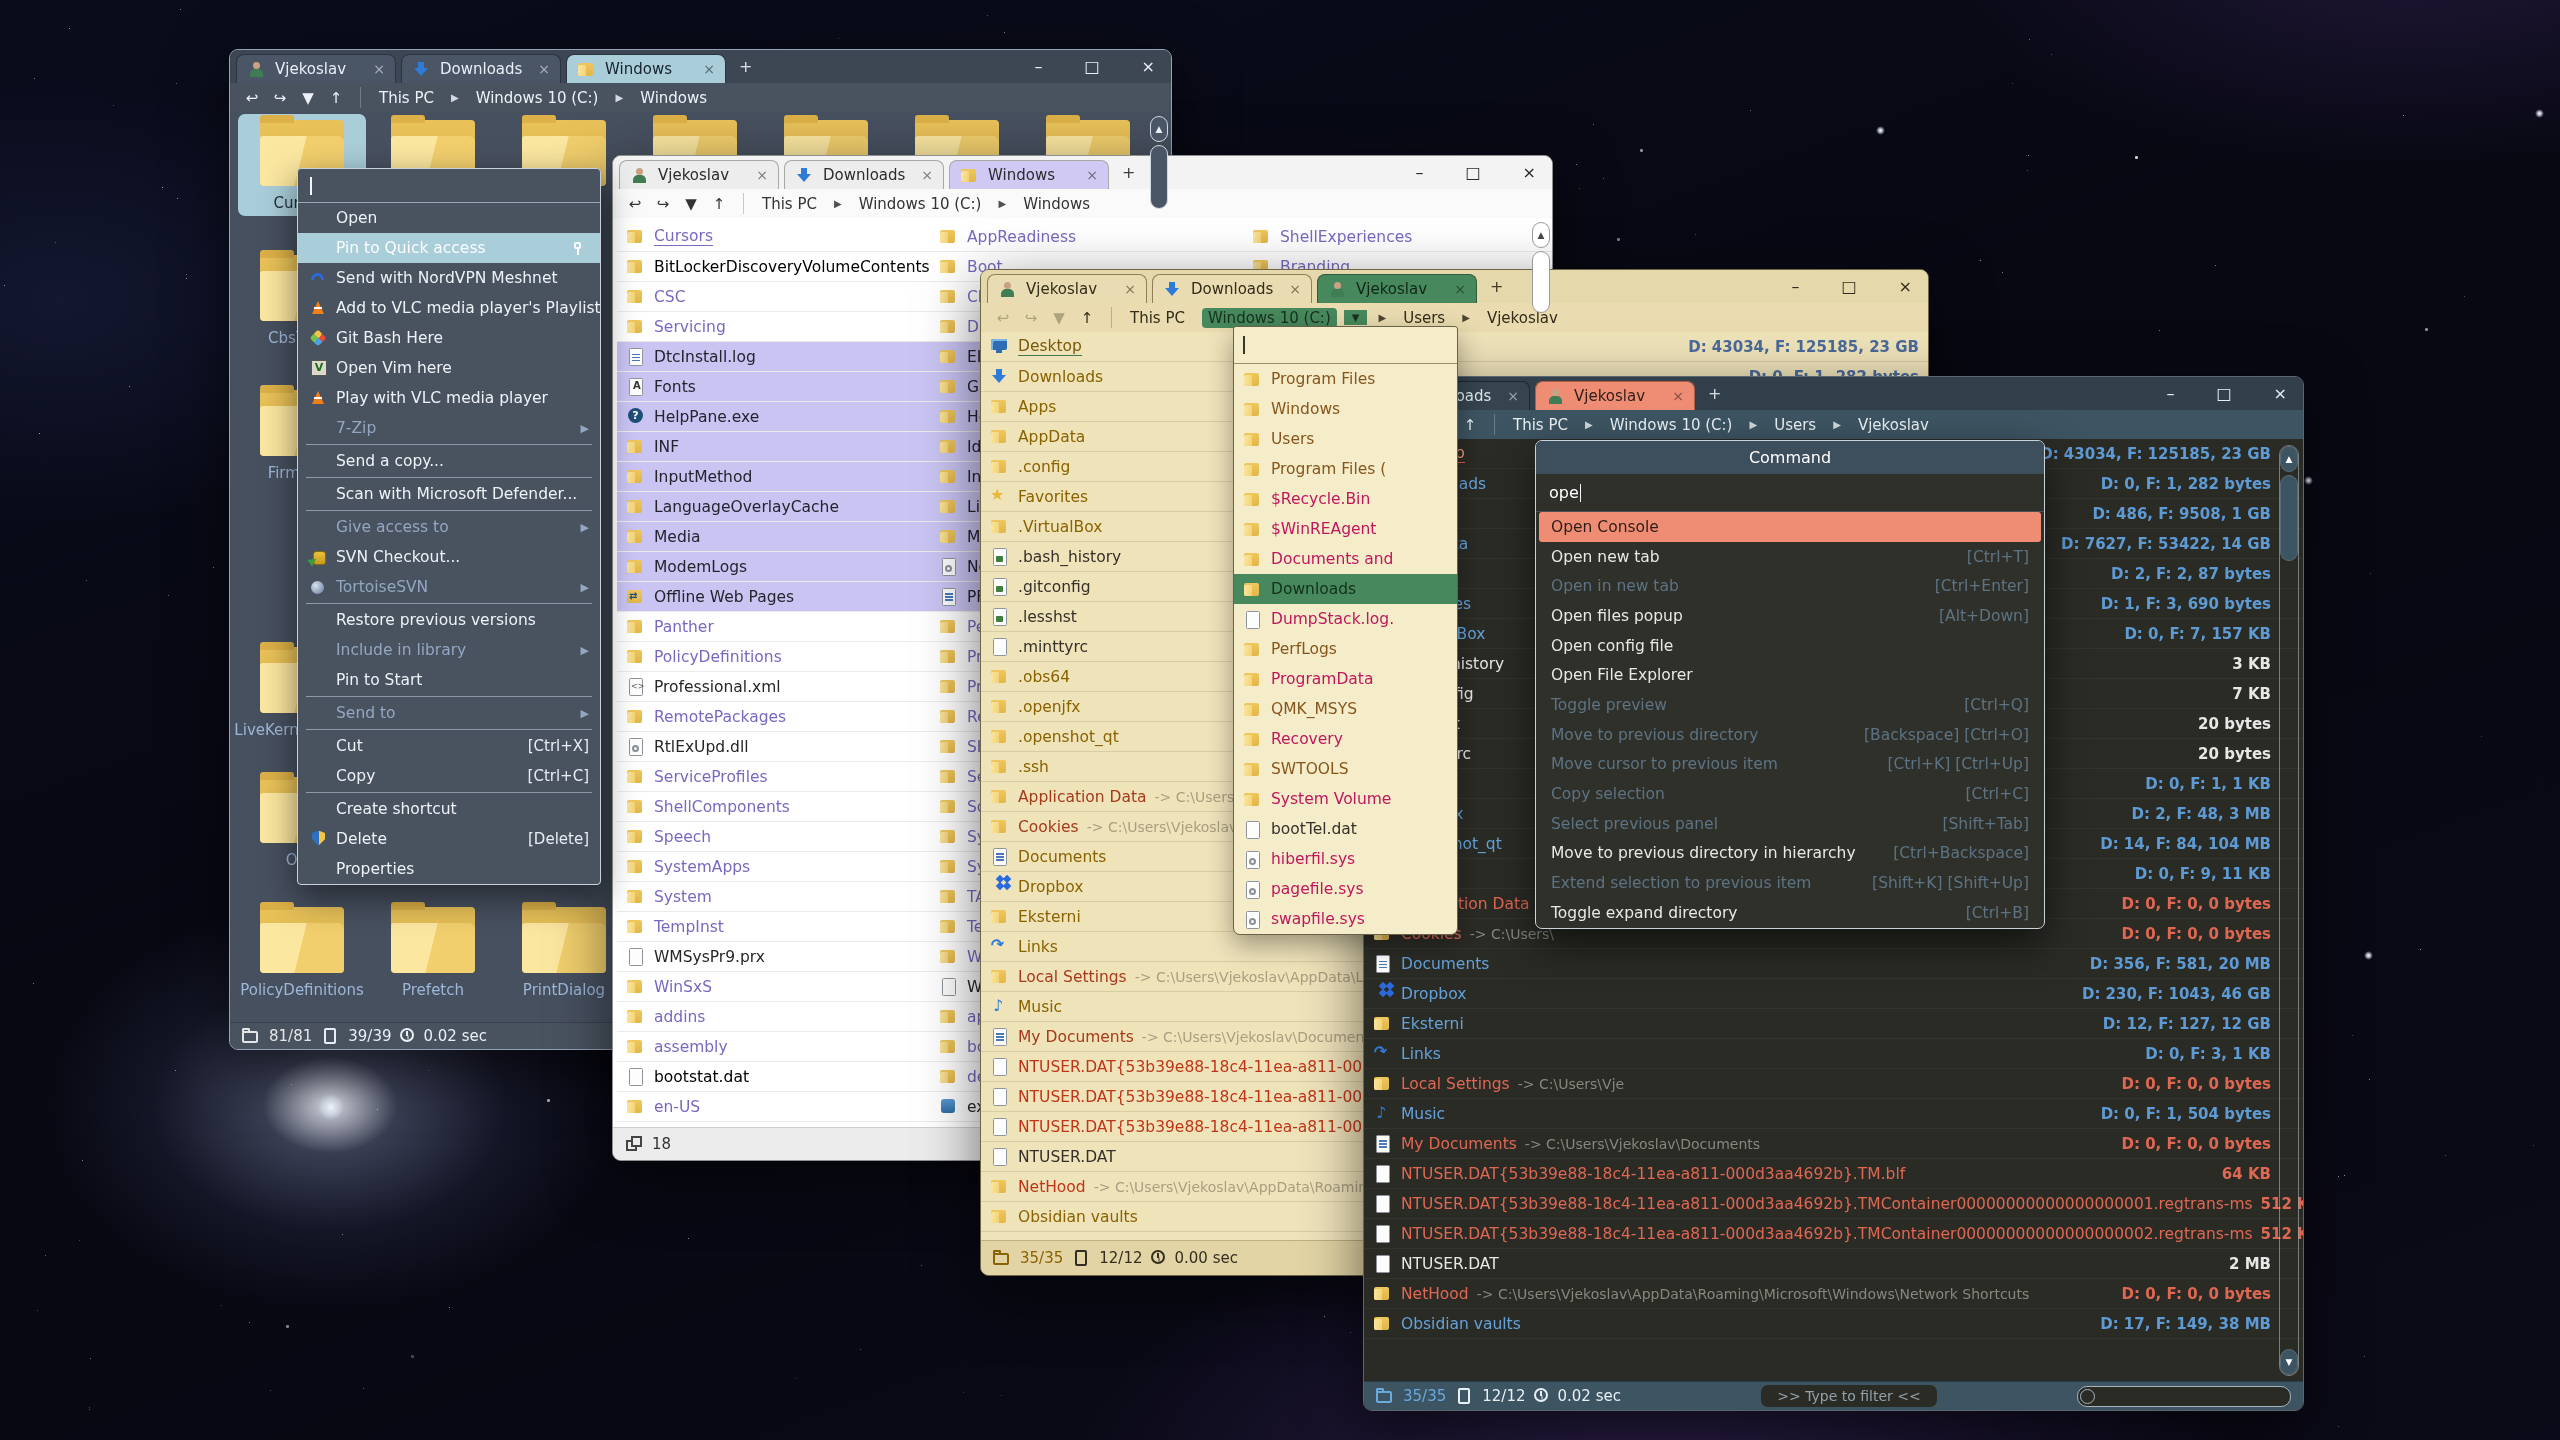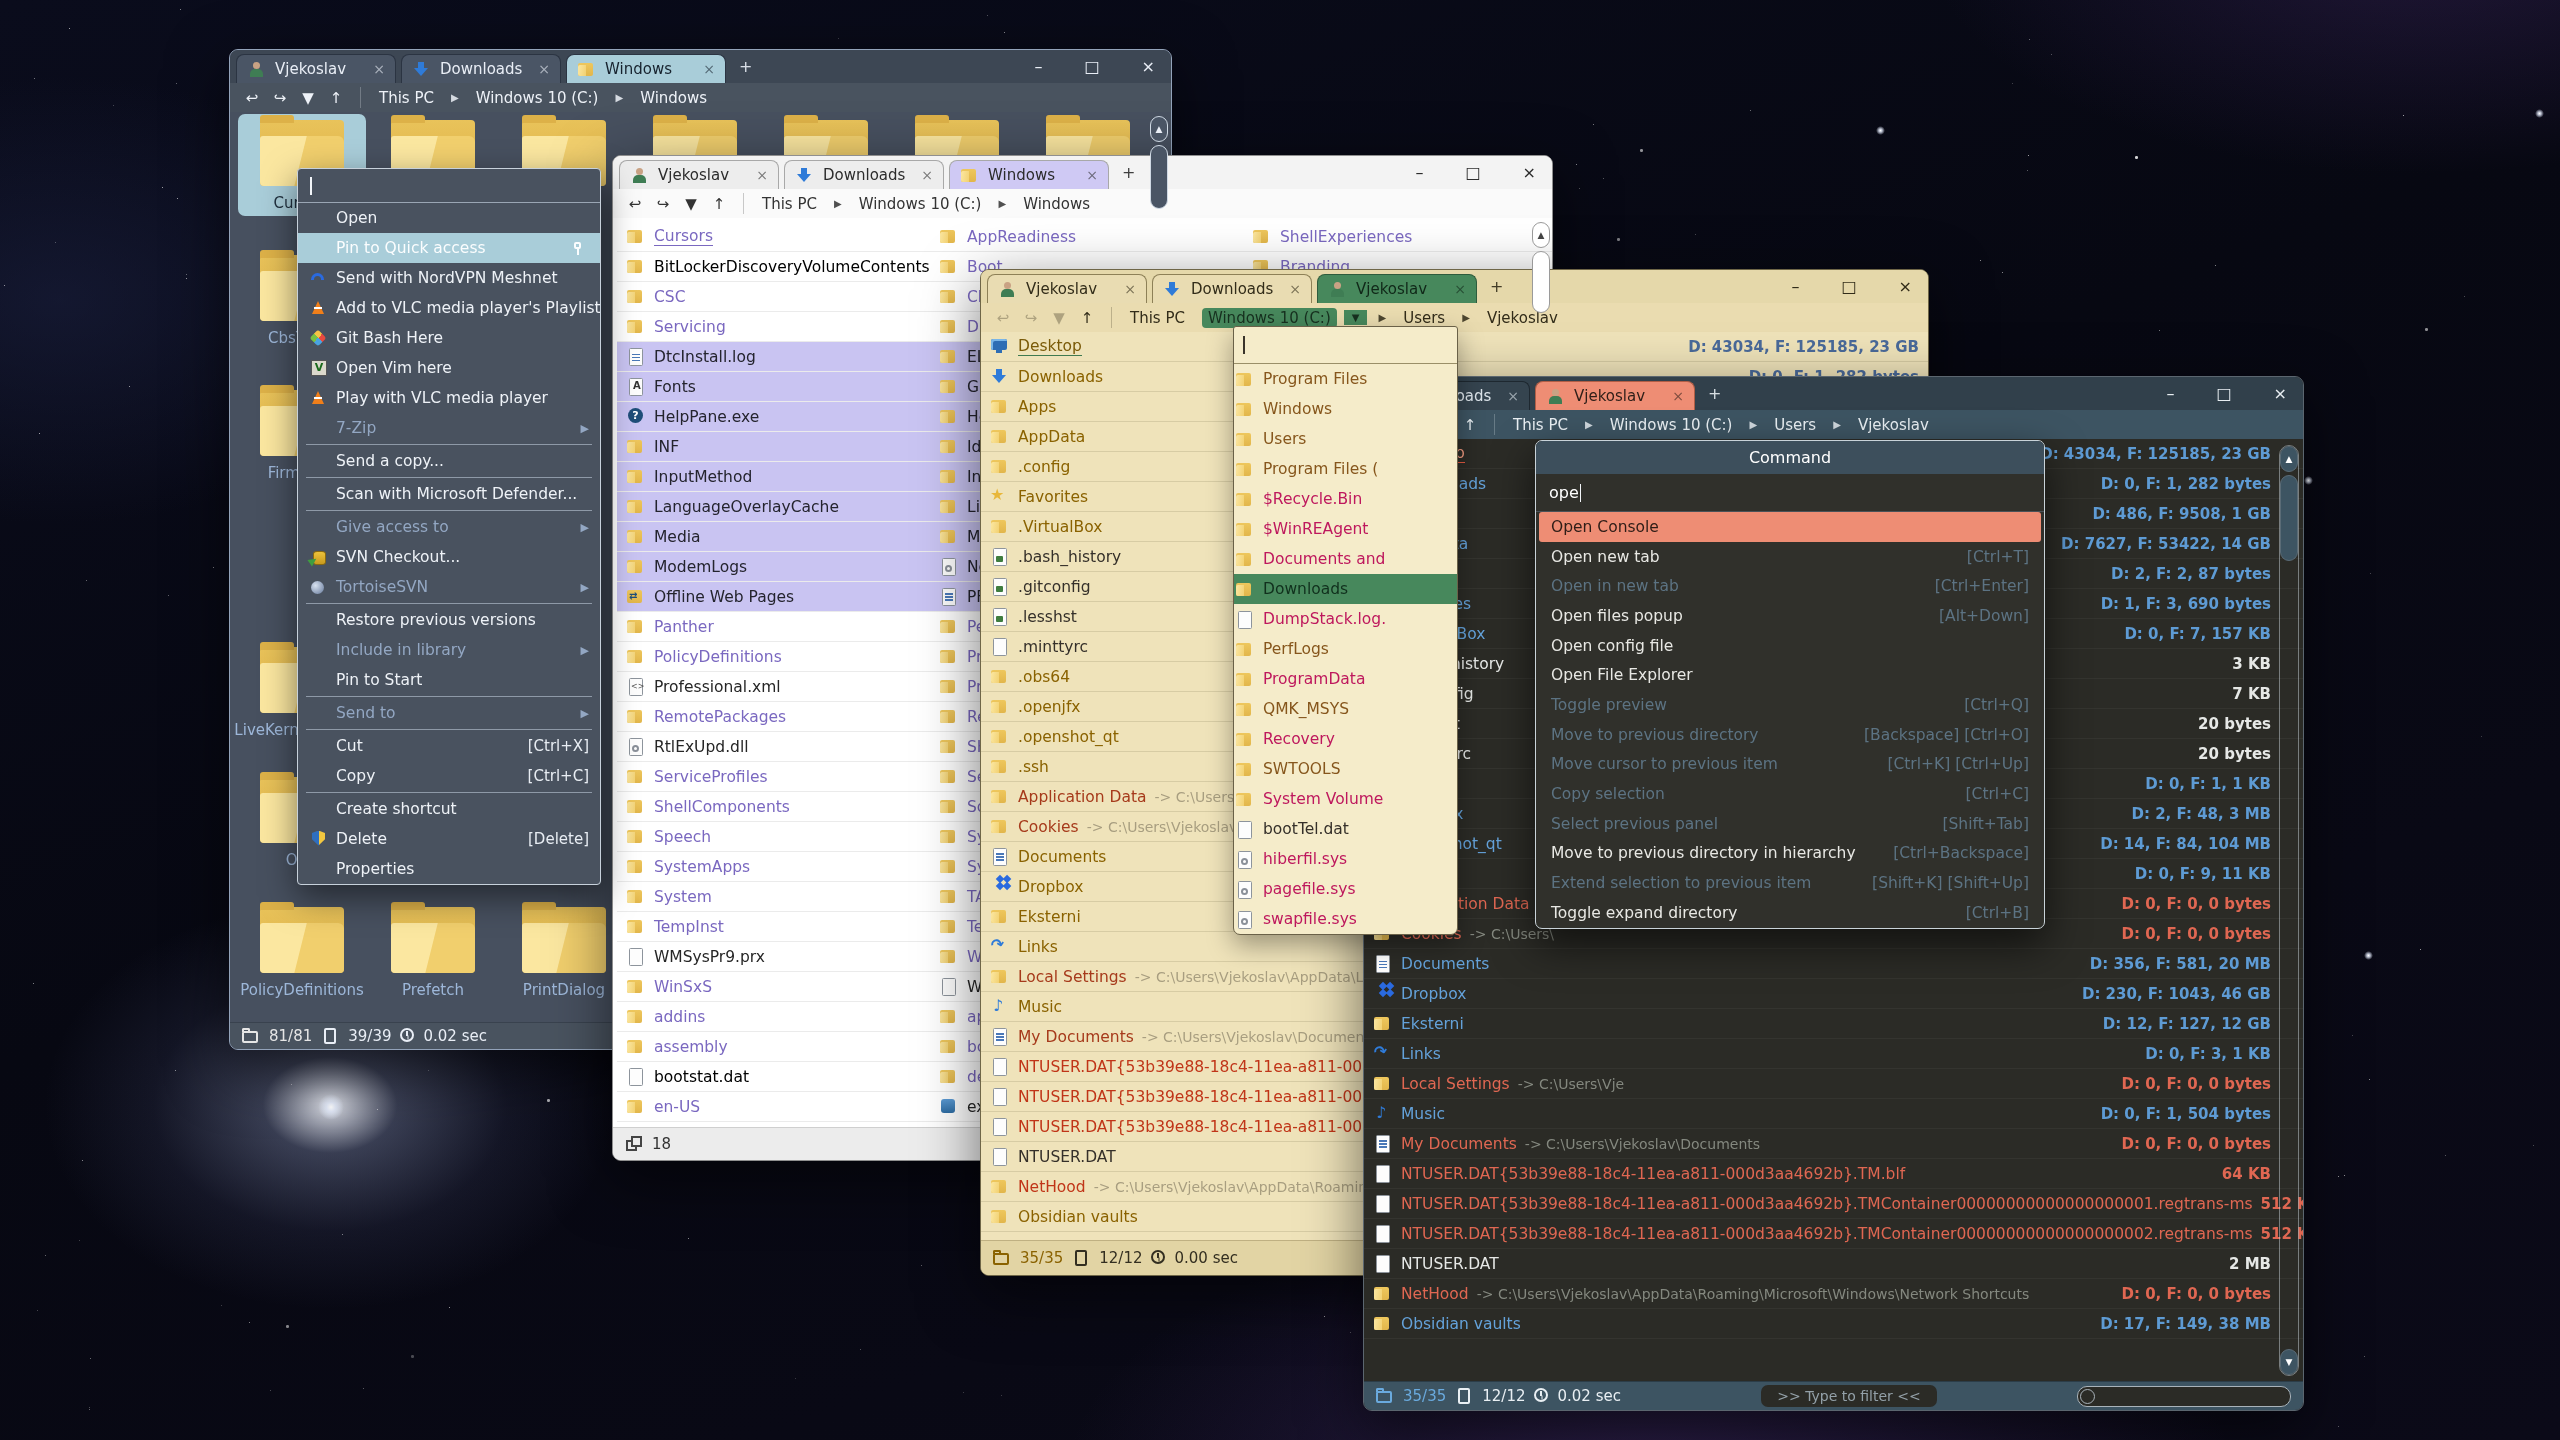--- a/index.html
+++ b/index.html
@@ -108,21 +108,21 @@
   #w3 .nm.file{color:#35302a}
   #w3 .nm.cur{color:#7a5a08;border-bottom:1.5px solid #3f7a50}
   #w3 .tg{color:#a89e80}
   #w3 .sz{color:#4a6a9a}
   #w3 .statusbar{background:#e2d4a4;color:#332e20;height:34px;border-top:1px solid #bfb082}
   #w3 .st-dir{color:#8a6200}
   
   #ddrop{position:absolute;left:1233px;top:326px;width:223px;background:#f5ecca;border:1px solid #6a6148;
          border-radius:3px 3px 7px 7px;box-shadow:0 10px 26px rgba(0,0,0,.35);z-index:40;overflow:hidden}
   .dd-input{height:36px;border-bottom:1px solid #9a8f68;display:flex;align-items:center;padding:0 9px}
-  #ddrop .frow{height:30px;padding:0 1px}
+  #ddrop .frow{height:30px;padding:0 9px}
   #ddrop .nm.dir{color:#86561c}
   #ddrop .nm.hid{color:#be185d}
   #ddrop .nm.file{color:#35302a}
   #ddrop .frow.sel{background:#47885c}
   #ddrop .frow.sel .nm{color:#11301d}
   
   #w4{left:1363px;top:376px;width:939px;height:1033px;background:#2b2b26;border-color:#5b666f}
   #w4 .tabbar{background:#31404b}
   #w4 .tab{background:#35444f;border-color:#1e2830;color:#dde5eb}
   #w4 .tab.act{background:#ee8d74;color:#2e1e18;border-color:#b05e46}

